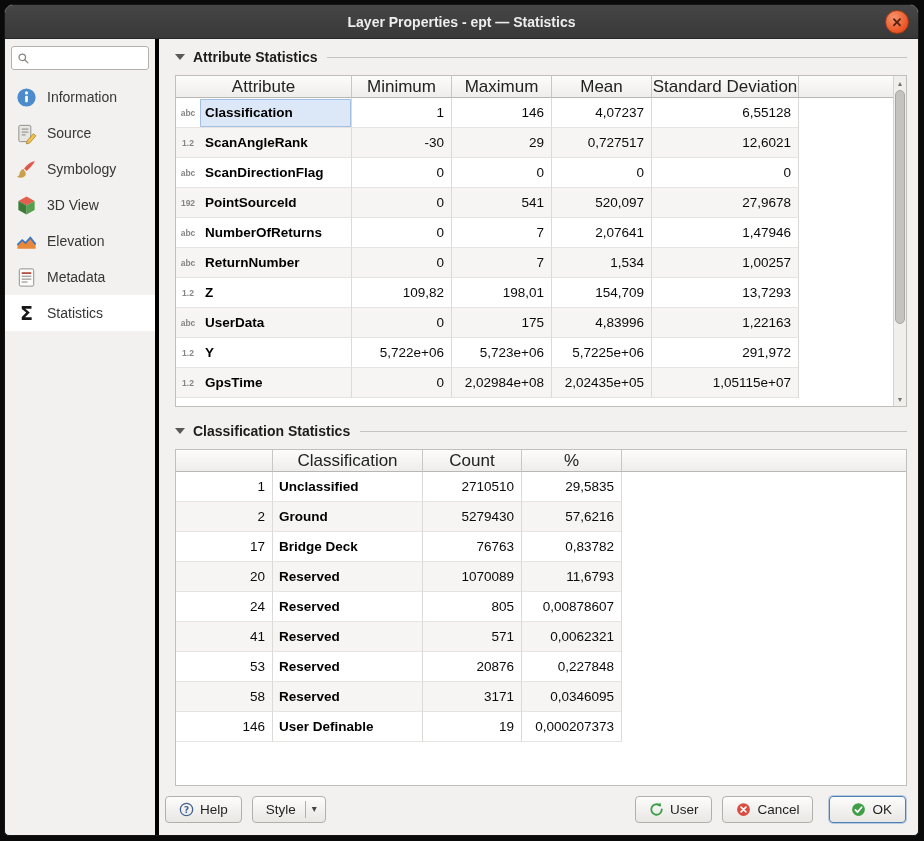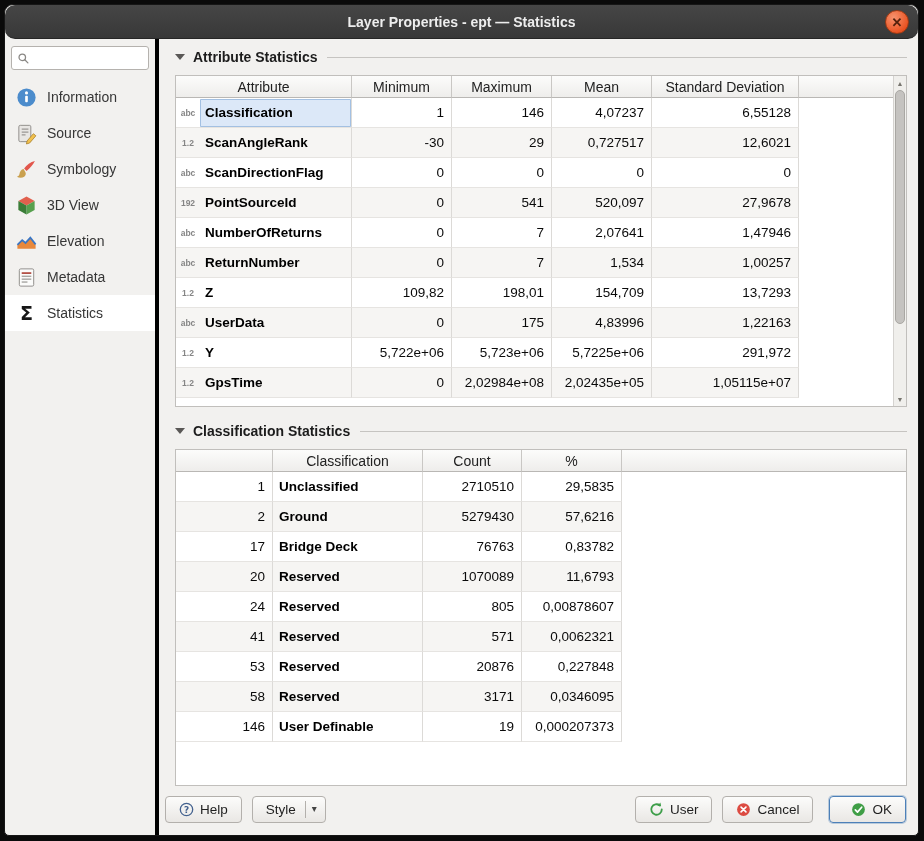--- a/index.html
+++ b/index.html
@@ -10,21 +10,21 @@
   }
   .window {
     position:absolute; left:4px; top:4px; width:915px; height:832px;
     border-radius:9px 9px 5px 5px; background:#f2f1ef;
     border:1px solid #161616; display:flex; flex-direction:column; overflow:hidden;
   }
   
   .titlebar {
     height:34px; flex:none; background:linear-gradient(#464646,#383838);
     border-bottom:1px solid #262626; position:relative;
-    display:flex; align-items:center; justify-content:center;border-radius:10px;
+    display:flex; align-items:center; justify-content:center;
   }
   .title { color:#ededed; font-weight:bold; font-size:14px; }
   .close-btn {
     position:absolute; right:9px; top:5px; width:24px; height:24px; border-radius:50%;
     background:radial-gradient(circle at 35% 30%, #f7926d, #e8501f 75%);
     border:1px solid #9c3a14; display:flex; align-items:center; justify-content:center;
     color:#53200c; font-size:13px; font-weight:bold; cursor:pointer; line-height:1;
   }
   
   .bodyrow { flex:1; display:flex; min-height:0; }
@@ -50,21 +50,21 @@
   .group2 { margin-top:16px; }
   
   .table-wrap { border:1px solid #c1bfbc; background:#fff; position:relative; overflow:hidden; }
   #attr-table { height:332px; padding-right:13px; flex:none; }
   #class-table { height:337px; flex:none; }
   .attr-grid { display:grid; grid-template-columns:176px 100px 100px 100px 147px 1fr; }
   .class-grid { display:grid; grid-template-columns:97px 150px 99px 100px 1fr; }
   .thead { height:22px; }
   .hcell {
     background:linear-gradient(#fcfcfb,#eeedeb); border-right:1px solid #c9c7c4; border-bottom:1px solid #b9b7b4;
-    display:flex; align-items:center; justify-content:center; font-size:14px; color:#222; overflow:hidden; white-space:nowrap;
+    display:flex; align-items:center; justify-content:center; font-size:17px; color:#222; overflow:hidden; white-space:nowrap;
   }
   .hfiller { background:linear-gradient(#fcfcfb,#eeedeb); border-bottom:1px solid #b9b7b4; }
   .trow { height:30px; }
   .cell {
     display:flex; align-items:center; background:#fff;
     border-right:1px solid #dcdad7; border-bottom:1px solid #e6e4e1;
     font-size:13.5px; color:#0a0a0a; overflow:hidden; white-space:nowrap;
   }
   .alt .cell { background:#f6f5f3; }
   .num { justify-content:flex-end; padding-right:7px; }

